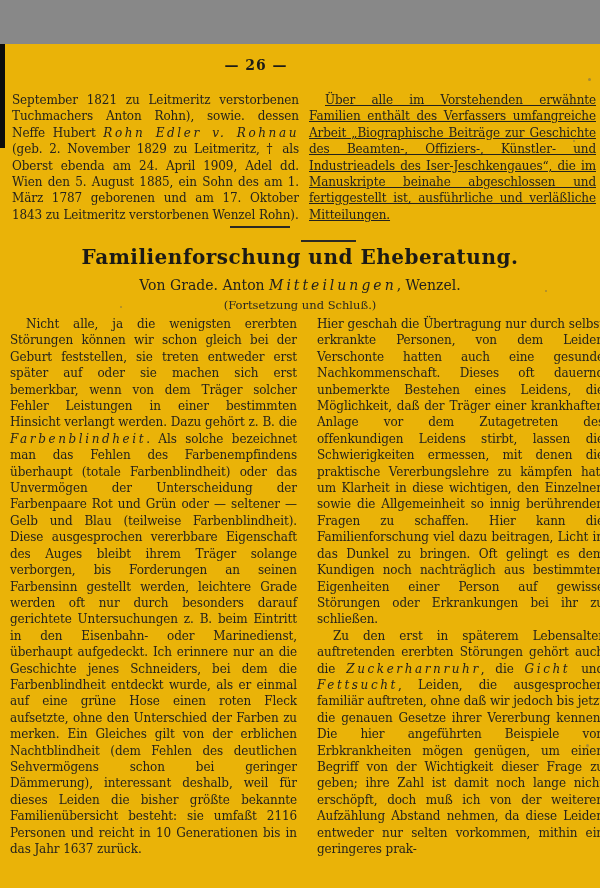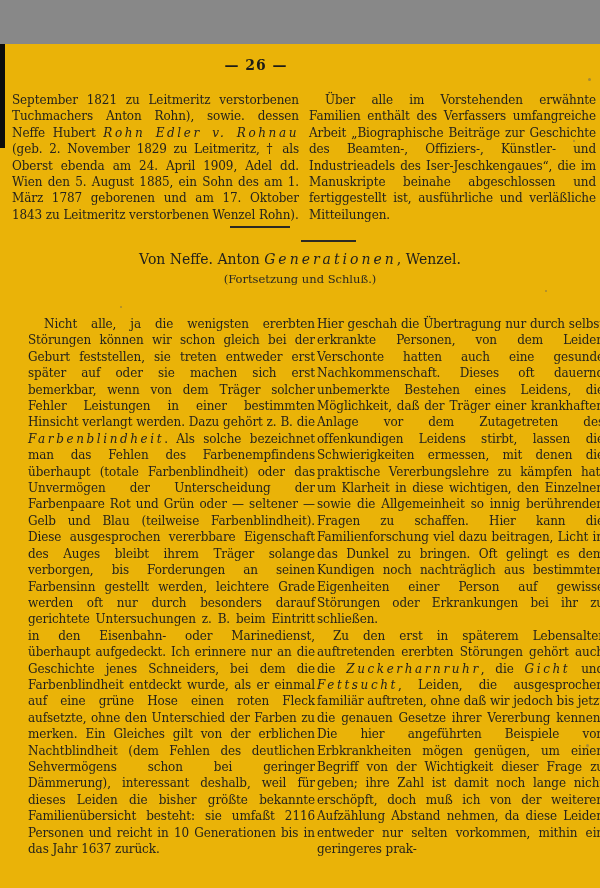--- a/index.html
+++ b/index.html
@@ -31,33 +31,33 @@
   .col {
     position:absolute; width:287px;
     font-size:12px; line-height:16.4px;
     text-align:justify; letter-spacing:-0.1px;
   }
   .col p { margin:0; padding:0; }
   .col p.indent { text-indent:16px; }
   .spaced { letter-spacing:2.6px;font-style:italic; }
 
   .front-left  { left:12px;  top:48px; }
-  .front-right { left:309px; top:48px; }
+  .front-right { left:309px; top:48px;text-decoration:underline; }
 
   .rule { position:absolute; height:2px; background:#2c2a24; }
   .rule-a { left:230px; top:182px; width:60px; }
   .rule-b { left:301px; top:196px; width:55px; }
 
   .article-head { position:absolute; left:0; top:200px; width:600px; text-align:center; }
   .title    { font-size:20px; font-weight:bold; line-height:26px; color:#1b1a16; letter-spacing:0.5px; }
   .byline   { font-size:14px; line-height:18px; margin-top:6px; color:#23211c; }
   .byline .spaced { letter-spacing:3px; }
   .subtitle { font-size:11.5px; line-height:15px; margin-top:4px; color:#2a2822; }
 
-  .body-left  { left:28px;  top:272px; }
+  .body-left  { left:10px;  top:272px; }
   .body-right { left:317px; top:272px; }
 </style>
 </head>
 <body>
 
 <div class="page">
   <div class="edge-left"></div>
   <div class="edge-bottom"></div>
   <div class="speck sp1"></div>
   <div class="speck sp2"></div>
@@ -71,21 +71,22 @@
       <p><span>September 1821 zu Leitmeritz verstorbenen Tuchmachers Anton Rohn), sowie. dessen Neffe Hubert </span><span class="spaced">Rohn Edler v. Rohnau</span><span> (geb. 2. November 1829 zu Leitmeritz, † als Oberst ebenda am 24. April 1909, Adel dd. Wien den 5. August 1885, ein Sohn des am 1. März 1787 geborenen und am 17. Oktober 1843 zu Leitmeritz verstorbenen Wenzel Rohn).</span></p>
     </div>
   <div class="col front-right" id="front-right">
       <p class="indent"><span>Über alle im Vorstehenden erwähnte Familien enthält des Verfassers umfangreiche Arbeit „Biographische Beiträge zur Geschichte des Beamten-, Offiziers-, Künstler- und Industrieadels des Iser-Jeschkengaues“, die im Manuskripte beinahe abgeschlossen und fertiggestellt ist, ausführliche und verläßliche Mitteilungen.</span></p>
     </div>
 
   <div class="rule rule-a"></div>
   <div class="rule rule-b"></div>
 
   <div class="article-head">
-    <div class="byline" id="byline"><span>Von Neffe. Anton </span><span class="spaced">Generationen</span><span>, Wenzel.</span></div>
+    <div class="title">Familienforschung und Eheberatung.</div>
+    <div class="byline" id="byline"><span>Von Grade. Anton </span><span class="spaced">Mitteilungen</span><span>, Wenzel.</span></div>
     <div class="subtitle">(Fortsetzung und Schluß.)</div>
   </div>
 
   <div class="col body-left" id="body-left">
       <p class="indent"><span>Nicht alle, ja die wenigsten ererbten Störungen können wir schon gleich bei der Geburt feststellen, sie treten entweder erst später auf oder sie machen sich erst bemerkbar, wenn von dem Träger solcher Fehler Leistungen in einer bestimmten Hinsicht verlangt werden. Dazu gehört z. B. die </span><span class="spaced">Farbenblindheit</span><span>. Als solche bezeichnet man das Fehlen des Farbenempfindens überhaupt (totale Farbenblindheit) oder das Unvermögen der Unterscheidung der Farbenpaare Rot und Grün oder — seltener — Gelb und Blau (teilweise Farbenblindheit). Diese ausgesprochen vererbbare Eigenschaft des Auges bleibt ihrem Träger solange verborgen, bis Forderungen an seinen Farbensinn gestellt werden, leichtere Grade werden oft nur durch besonders darauf gerichtete Untersuchungen z. B. beim Eintritt in den Eisenbahn- oder Marinedienst, überhaupt aufgedeckt. Ich erinnere nur an die Geschichte jenes Schneiders, bei dem die Farbenblindheit entdeckt wurde, als er einmal auf eine grüne Hose einen roten Fleck aufsetzte, ohne den Unterschied der Farben zu merken. Ein Gleiches gilt von der erblichen Nachtblindheit (dem Fehlen des deutlichen Sehvermögens schon bei geringer Dämmerung), interessant deshalb, weil für dieses Leiden die bisher größte bekannte Familienübersicht besteht: sie umfaßt 2116 Personen und reicht in 10 Generationen bis in das Jahr 1637 zurück.</span></p>
     </div>
   <div class="col body-right" id="body-right">
       <p><span>Hier geschah die Übertragung nur durch selbst erkrankte Personen, von dem Leiden Verschonte hatten auch eine gesunde Nachkommenschaft. Dieses oft dauernd unbemerkte Bestehen eines Leidens, die Möglichkeit, daß der Träger einer krankhaften Anlage vor dem Zutagetreten des offenkundigen Leidens stirbt, lassen die Schwierigkeiten ermessen, mit denen die praktische Vererbungslehre zu kämpfen hat, um Klarheit in diese wichtigen, den Einzelnen sowie die Allgemeinheit so innig berührenden Fragen zu schaffen. Hier kann die Familienforschung viel dazu beitragen, Licht in das Dunkel zu bringen. Oft gelingt es dem Kundigen noch nachträglich aus bestimmten Eigenheiten einer Person auf gewisse Störungen oder Erkrankungen bei ihr zu schließen.</span></p>
       <p class="indent"><span>Zu den erst in späterem Lebensalter auftretenden ererbten Störungen gehört auch die </span><span class="spaced">Zuckerharnruhr</span><span>, die </span><span class="spaced">Gicht</span><span> und </span><span class="spaced">Fettsucht</span><span>, Leiden, die ausgesprochen familiär auftreten, ohne daß wir jedoch bis jetzt die genauen Gesetze ihrer Vererbung kennen. Die hier angeführten Beispiele von Erbkrankheiten mögen genügen, um einen Begriff von der Wichtigkeit dieser Frage zu geben; ihre Zahl ist damit noch lange nicht erschöpft, doch muß ich von der weiteren Aufzählung Abstand nehmen, da diese Leiden entweder nur selten vorkommen, mithin ein geringeres prak-</span></p>
     </div>

